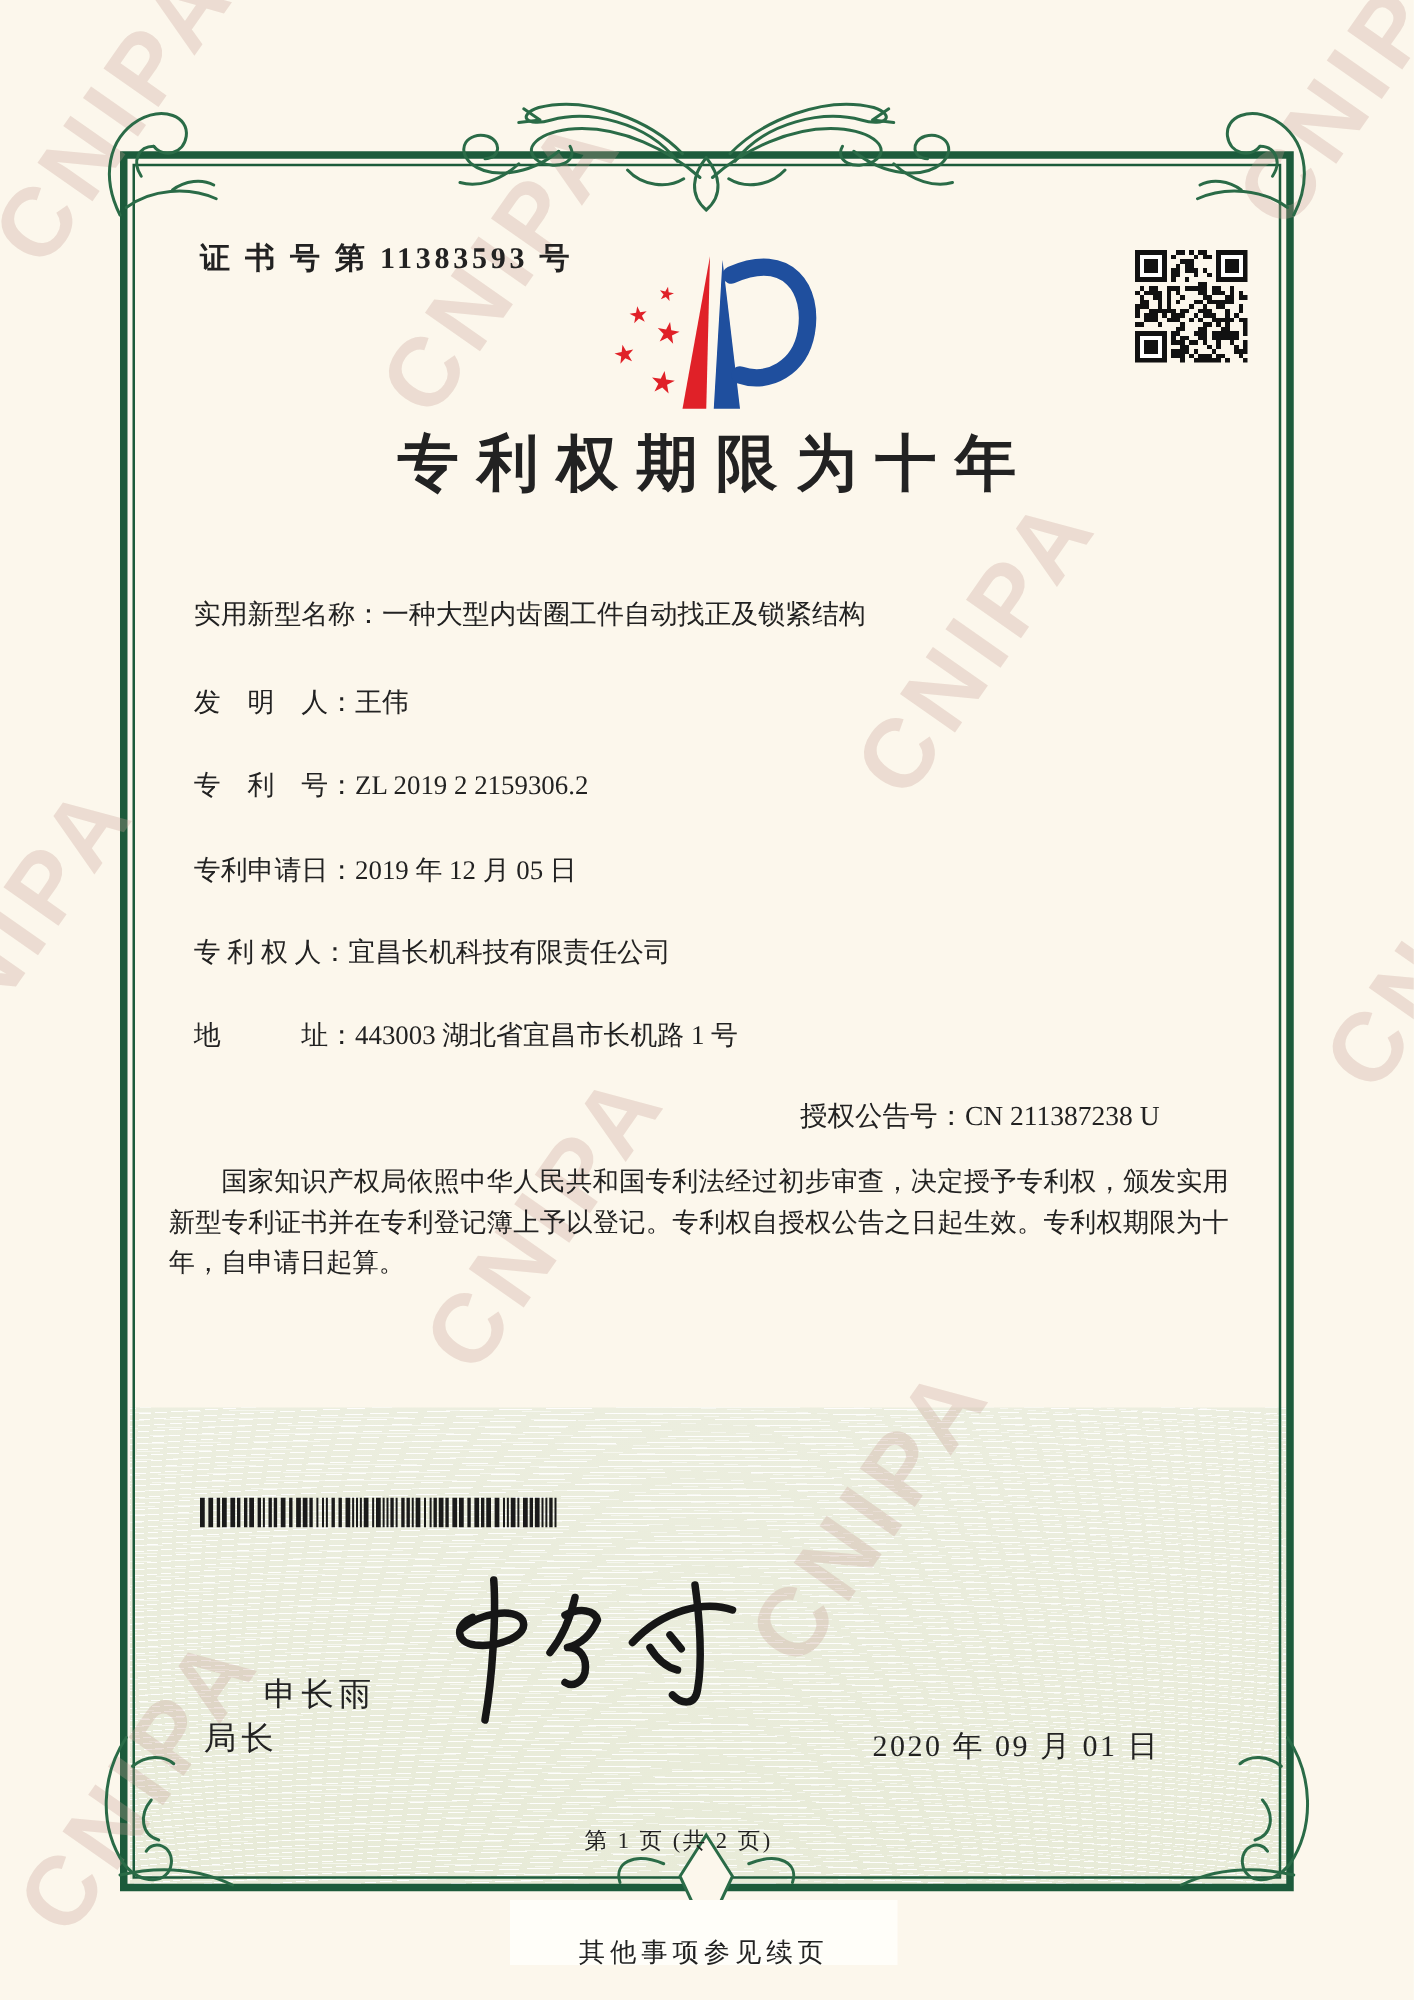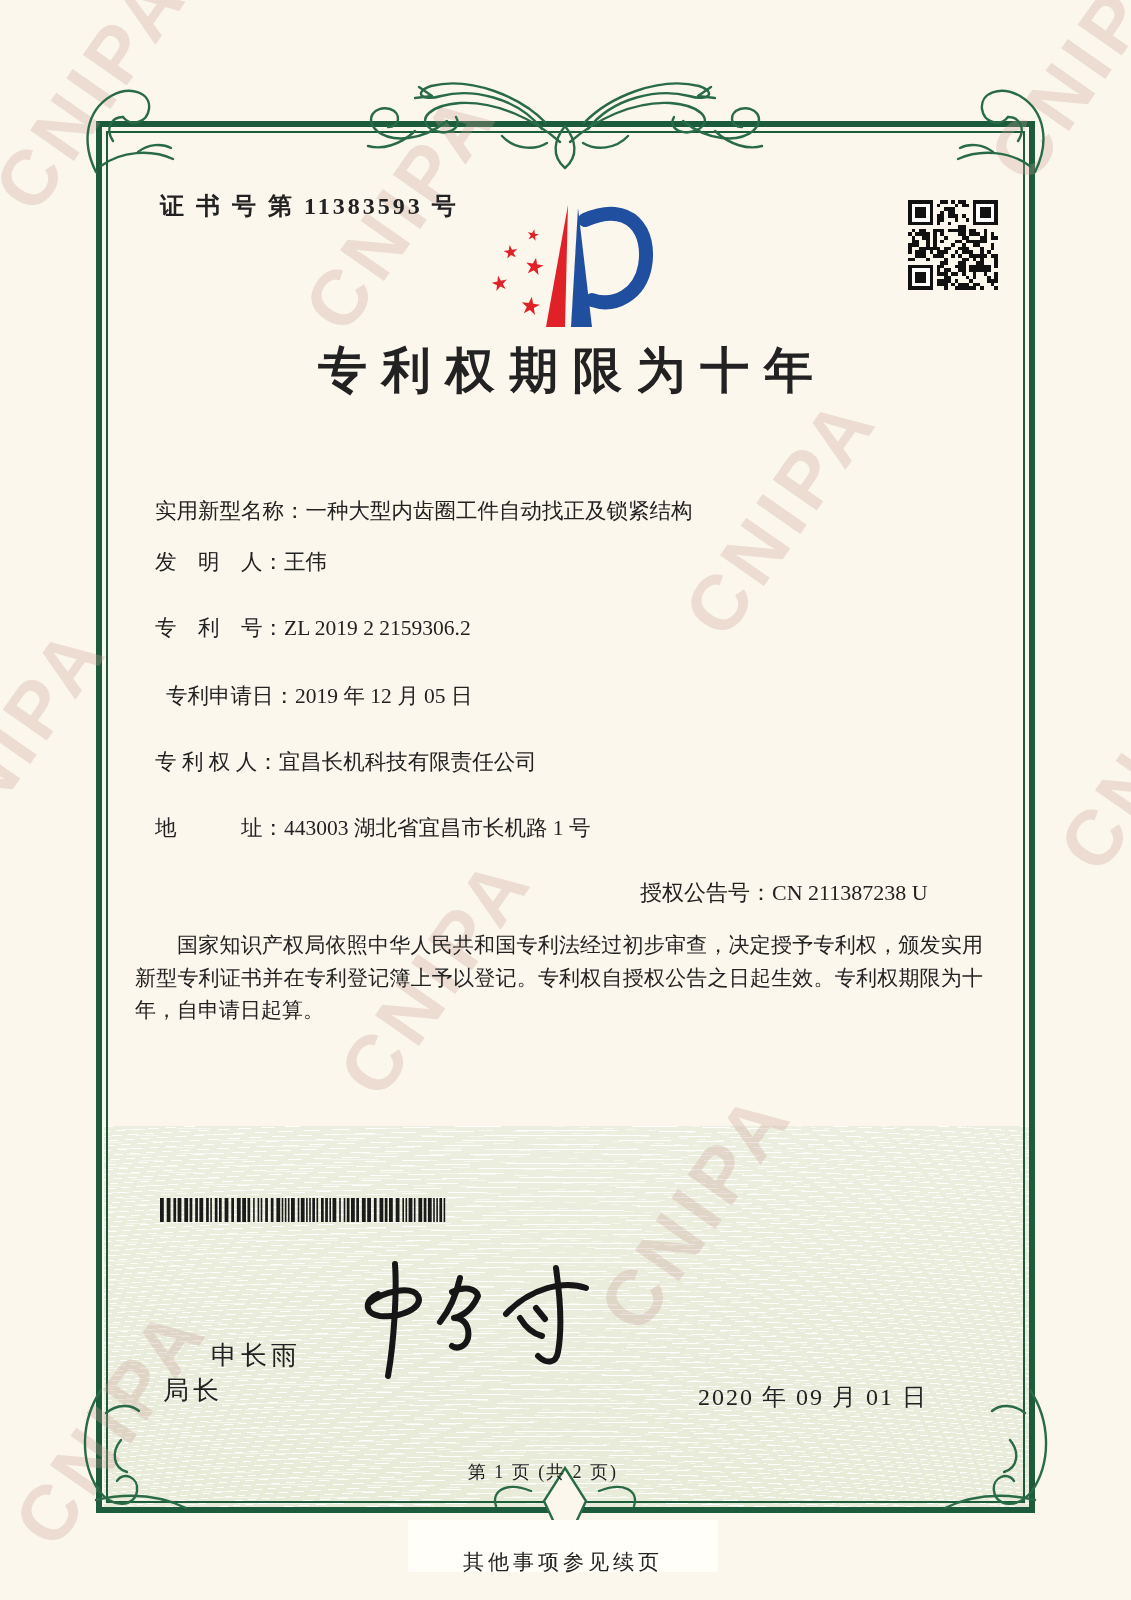--- a/index.html
+++ b/index.html
@@ -40,21 +40,21 @@
   .content{position:absolute; left:0; top:0; width:100%; height:100%; z-index:5;}
   .cert-no{position:absolute; left:160px; top:190px; font-size:24px; letter-spacing:3px;font-weight:bold;}
   .emblem{position:absolute; left:443px; top:172px;}
   .qr{position:absolute; left:908px; top:200px; width:90px; height:90px;}
   .title{
     position:absolute; left:0; top:338px; width:100%;
     text-align:center; font-size:49px; font-weight:600;
     letter-spacing:0.30em; text-indent:0.30em;
   }
   .field{position:absolute; left:155px; font-size:21.5px; white-space:nowrap;}
-  .f0{top:476px;margin-top:20px;} .f1{top:547px;} .f2{top:613px;} .f3{top:681px;margin-left:11px;}
+  .f0{top:476px;} .f1{top:547px;} .f2{top:613px;} .f3{top:681px;}
   .f4{top:747px;} .f5{top:813px;} .f6{top:878px;}
   .grant-no{position:absolute; left:640px; top:878px; font-size:22px; white-space:nowrap;}
   .body-text{
     position:absolute; left:135px; top:929px; width:848px;
     font-size:21px; line-height:32.6px; text-align:justify;
   }
   .body-text p{margin:0; text-indent:2em;}
   .barcode{position:absolute; left:160px; top:1198px; width:290px; height:24px;}
   .signer{
     position:absolute; left:163px;

